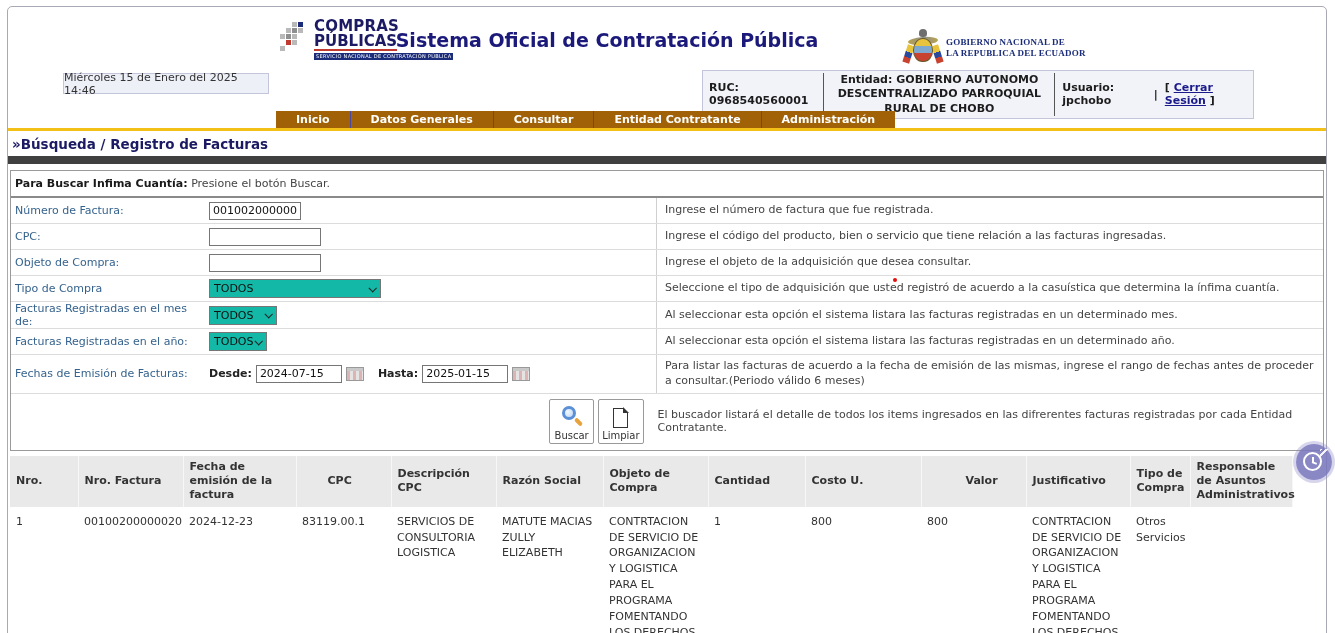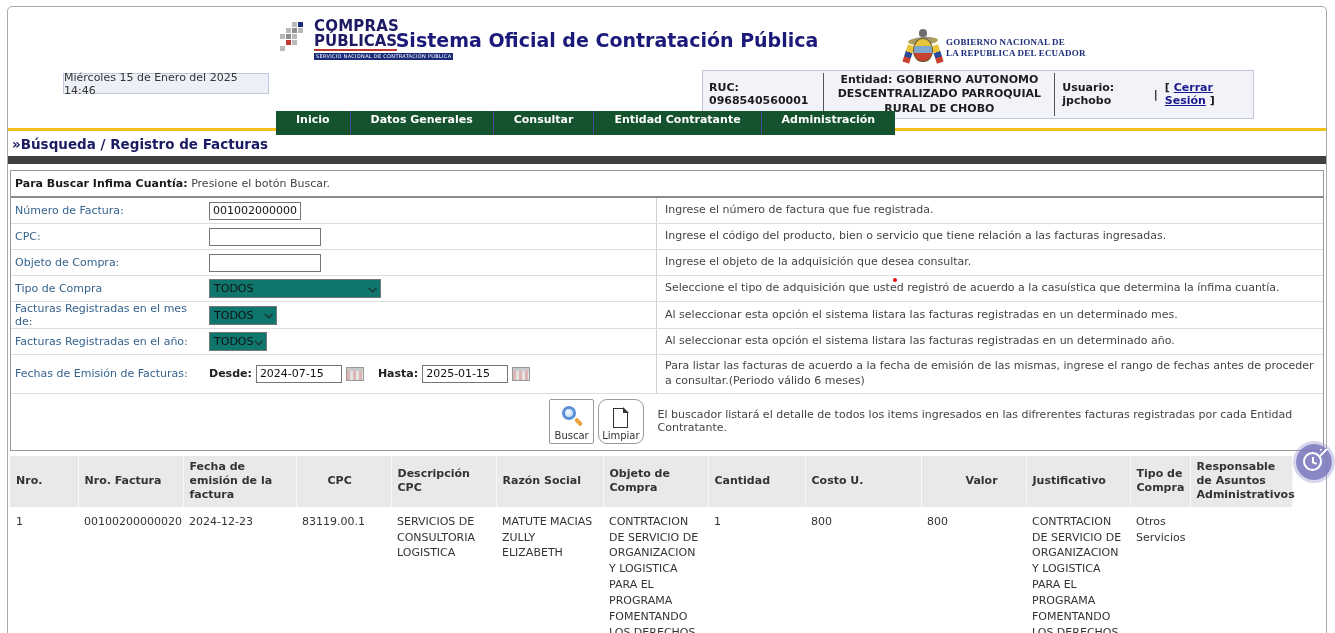--- a/index.html
+++ b/index.html
@@ -31,49 +31,49 @@
   
   .infobar { position:relative; height:42px; }
   .datebox { position:absolute; left:55px; top:4px; width:206px; height:21px; background:#eef0f8; border:1px solid #c3c6da; display:flex; align-items:center; justify-content:center; color:#333; }
   .sessionbox { position:absolute; left:694px; top:1px; width:552px; min-height:36px; background:#f2f3f9; border:1px solid #c3c6da; display:flex; align-items:center; justify-content:center; gap:7px; padding:2px 6px; font-weight:bold; color:#1c1c1c; }
   .vdiv { width:1px; align-self:stretch; background:#555; }
   .entity-wrap { width:268px; text-align:center; line-height:1.3; }
   .logout-link { color:#1b1a8c; text-decoration:underline; cursor:pointer; }
 
   
   .navrow { position:relative; height:17px; }
-  .navmenu { position:absolute; left:268px; top:0; height:24px; display:inline-flex; background:#14532d; }
+  .navmenu { position:absolute; left:268px; top:0; height:17px; display:inline-flex; background:#a16207; }
   .navitem { color:#fff; font-weight:bold; font-size:11px; padding:2px 20px 0; cursor:pointer; border-right:1px solid #4a47a0; white-space:nowrap; }
   .navitem:last-child { border-right:none; }
   .goldline { height:3px; background:#f3c017; }
 
   
   .ptitle { padding:5px 4px 4px; font-size:13.5px; font-weight:bold; color:#1b1a63; border-bottom:8px solid #404040; }
 
   
   .formbox { margin:6px 2px 0; border:1px solid #9a9a9a; background:#fff; }
   .introrow { padding:6px 4px; border-bottom:2px solid #8a8a8a; color:#444; }
   .introrow b { color:#1a1a1a; }
   .frow { display:flex; align-items:stretch; min-height:26px; border-bottom:1px solid #dcdcdc; }
   .fl { width:196px; display:flex; align-items:center; padding-left:4px; color:#36638e; }
   .fc { width:449px; display:flex; align-items:center; gap:4px; padding-left:2px; }
   .fh { flex:1; display:flex; align-items:center; padding:4px 8px; border-left:1px solid #d0d0d0; color:#444; position:relative; line-height:1.35; }
   .txt { height:18px; border:1px solid #767676; font-family:inherit; font-size:11px; padding:0 3px; color:#111; }
   .w-num { width:92px; } .w-cpc { width:112px; } .w-date { width:86px; }
-  .fakesel { height:19px; border:1px solid #767676; background:#0f766e; display:flex; align-items:center; justify-content:space-between; padding:0 5px 0 4px; color:#111; cursor:pointer; }
+  .fakesel { height:19px; border:1px solid #767676; background:#14b8a6; display:flex; align-items:center; justify-content:space-between; padding:0 5px 0 4px; color:#111; cursor:pointer; }
   .sel-wide { width:172px; } .sel-mid { width:68px; } .sel-sm { width:58px; }
   .chev { width:6px; height:6px; border-right:1.6px solid #222; border-bottom:1.6px solid #222; transform:rotate(45deg) translateY(-1px); }
   .dlabel { font-weight:bold; color:#222; }
   .calicon { width:18px; height:14px; border:1px solid #999; background:linear-gradient(#c9c9c9 0 3px, rgba(0,0,0,0) 3px), repeating-linear-gradient(90deg,#dcb4b4 0 3px,#e4e4e4 3px 6px); cursor:pointer; }
   .reddot { position:absolute; left:236px; top:2px; width:4px; height:4px; border-radius:50%; background:#e01010; }
 
   
   .btnrow { display:flex; align-items:center; padding:5px 0 6px; }
   .btn { width:48px; height:45px; border:1px solid #9a9a9a; border-radius:2px; background:#fff; display:flex; flex-direction:column; align-items:center; justify-content:flex-end; padding-bottom:2px; gap:2px; cursor:pointer; font-size:10px; color:#333; }
-  .btn + .btn { margin-left:4px;border-radius:9px; }
+  .btn + .btn { margin-left:4px; }
   .btn-first { margin-left:538px; }
   .mag { position:relative; width:22px; height:22px; }
   .mag .lens { position:absolute; left:1px; top:0; width:14px; height:14px; border:3px solid #5b8fd6; border-radius:50%; background:radial-gradient(circle at 35% 35%, #f2f8ff, #bcd6f2); }
   .mag .handle { position:absolute; left:13px; top:14px; width:9px; height:4px; background:#e8a33d; border-radius:2px; transform:rotate(45deg); }
   .pageic { position:relative; width:15px; height:20px; background:#fff; border:1.5px solid #333; }
   .pageic::after { content:""; position:absolute; top:-1.5px; right:-1.5px; width:0; height:0; border-style:solid; border-width:0 6px 6px 0; border-color:#fff #fff #333 #fff; }
   .btnhelp { margin-left:14px; color:#444; }
 
   
   .rtable { margin:5px 0 0 2px; border-collapse:collapse; table-layout:fixed; width:1282px; }

